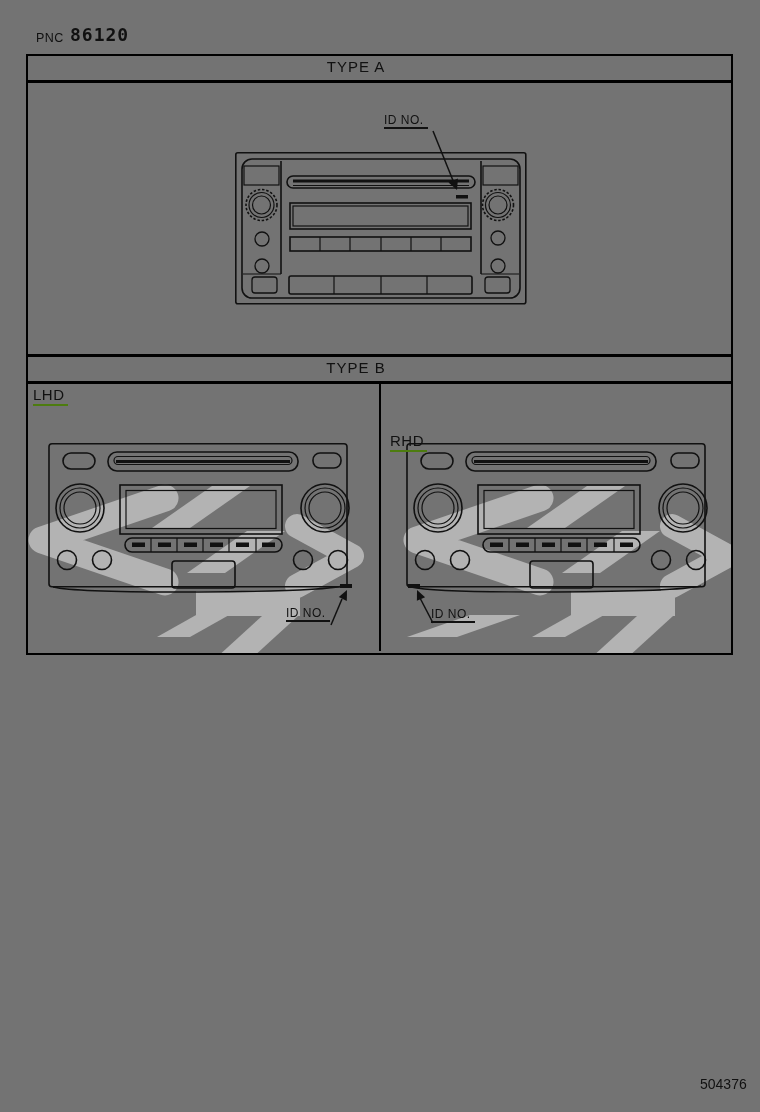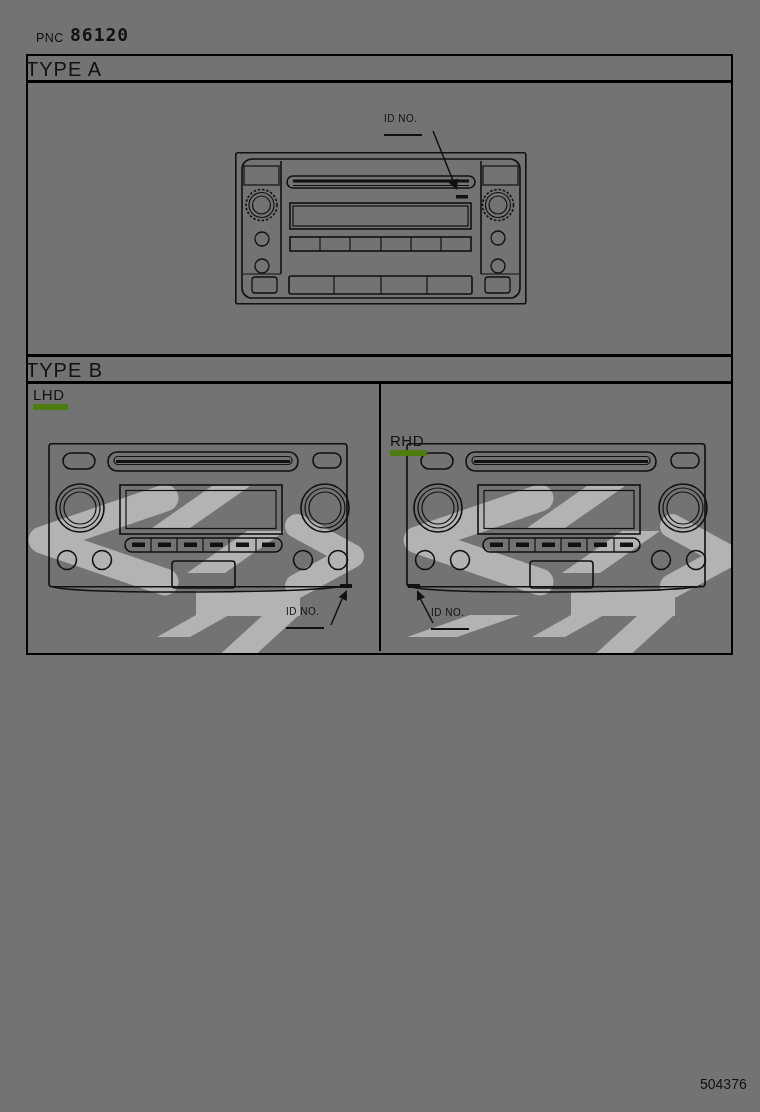--- a/index.html
+++ b/index.html
@@ -12,23 +12,23 @@
   #art-svg{z-index:2;}
   .label{z-index:3;position:absolute;white-space:nowrap;}
   
   #tbl{left:26px;top:54px;width:703px;height:597px;border:2px solid #000;background:transparent;}
   .hline{left:26px;width:707px;height:3px;background:#000;}
   #hlA{top:80px;}
   #hlB1{top:354px;}
   #hlB2{top:381px;}
   #vdiv{left:379px;top:384px;width:2px;height:267px;background:#000;}
   
-  .hdr{left:26px;width:660px;text-align:left;font-size:20px;letter-spacing:1px;}
-  .side{font-size:15px;letter-spacing:.5px;border-bottom:6px solid #4d7c0f;padding:0 3px 1px 0;}
-  .idno{font-size:10px;letter-spacing:.5px;border-bottom:2px solid #111;padding:0 4px 10px 0;}
+  .hdr{left:26px;width:660px;text-align:center;font-size:15px;letter-spacing:1px;}
+  .side{font-size:15px;letter-spacing:.5px;border-bottom:2px solid #4d7c0f;padding:0 3px 1px 0;}
+  .idno{font-size:12px;letter-spacing:.5px;border-bottom:2px solid #111;padding:0 4px 0 0;}
   #pnc{left:36px;top:31px;font-size:12.5px;letter-spacing:.5px;}
   #partno{left:70px;top:24px;font-family:"DejaVu Sans Mono",monospace;font-weight:bold;font-size:18px;letter-spacing:1px;}
   #docno{left:700px;top:1076px;font-size:14px;font-family:"Liberation Sans",sans-serif;}
 </style>
 </head>
 <body>
 
 <div id="page">
 
   <svg id="wm-svg" class="abs" width="760" height="1112" viewBox="0 0 760 1112" style="left:0;top:0;">

